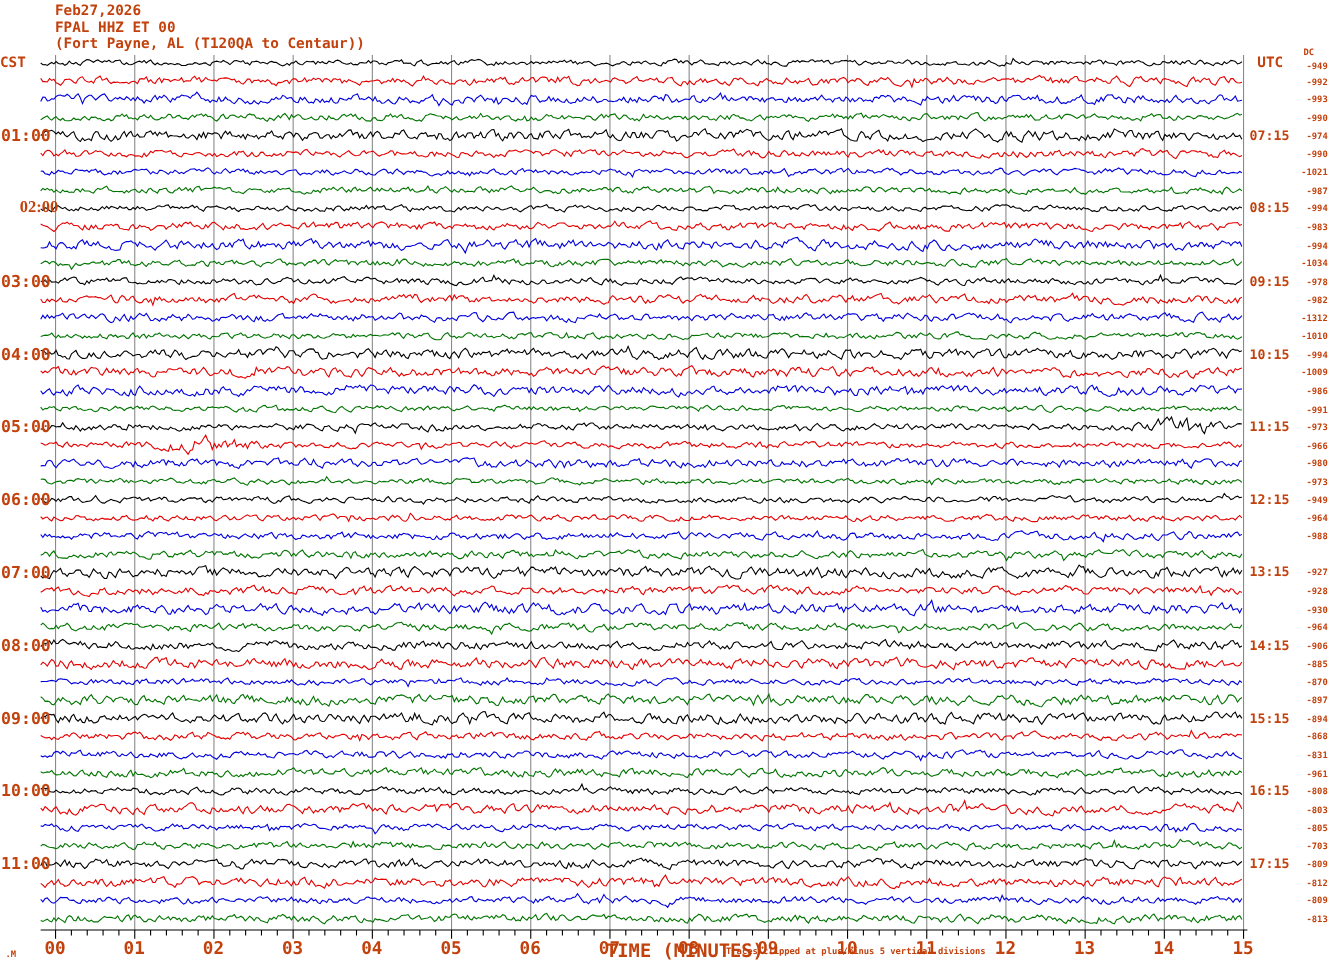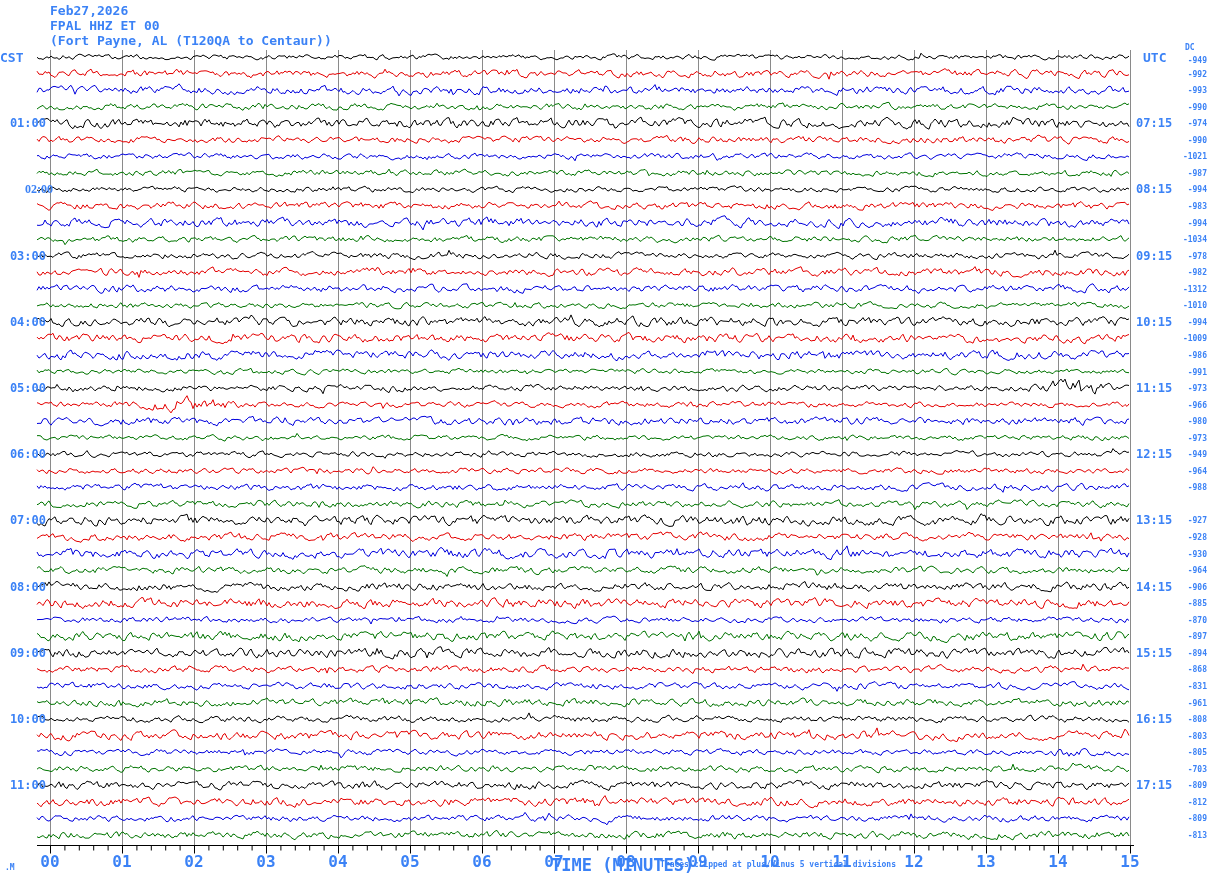--- a/index.html
+++ b/index.html
@@ -2,26 +2,26 @@
 <html><head>
 <meta charset="utf-8">
 <style>
   html,body{margin:0;padding:0;background:#ffffff;}
   #screen{
     position:relative;
     width:1210px;height:886px;
     background:#ffffff;
     overflow:hidden;
     font-family:"DejaVu Sans Mono", monospace;
-    color:#3b82f6;
+    color:#c2410c;
   }
   .abs{position:absolute;white-space:pre;}
   .title-line{font-size:13px;font-weight:bold;line-height:15px;}
   .side-label{font-size:13px;font-weight:bold;}
-  .hour-label{position:absolute;width:45px;text-align:right;font-size:12px;font-weight:bold;line-height:12px;}
+  .hour-label{position:absolute;width:45px;text-align:right;font-size:15px;font-weight:bold;line-height:12px;}
   .utc-label{position:absolute;width:45px;text-align:left;font-size:12px;font-weight:bold;line-height:12px;}
   .dc-value{position:absolute;width:42px;text-align:right;font-size:8px;font-weight:bold;line-height:8px;}
   .dc-header{font-size:8px;font-weight:bold;}
   .tick-label{position:absolute;width:44px;text-align:center;font-size:16px;font-weight:bold;line-height:16px;}
   .footer-note{font-size:12px;font-weight:bold;}
   .footer-small{font-size:8px;font-weight:bold;}
   .x-title{font-size:17px;font-weight:bold;}
   .mark{font-size:8px;font-weight:bold;}
   svg{position:absolute;left:0;top:0;}
 </style>

